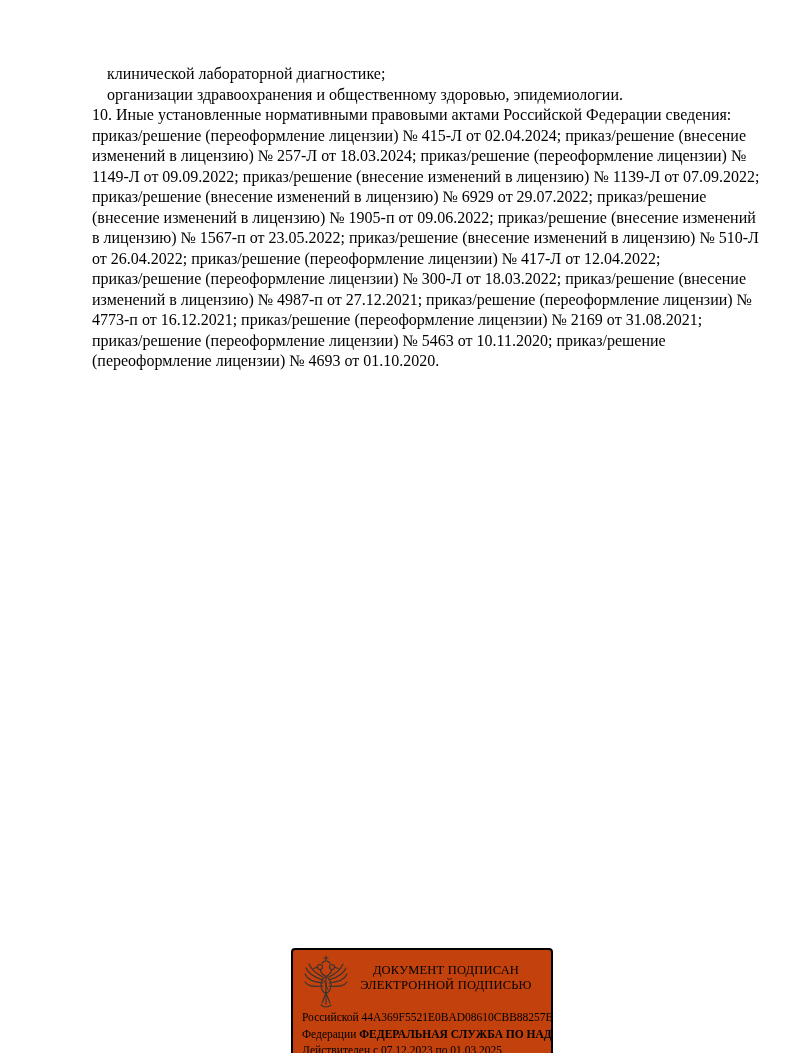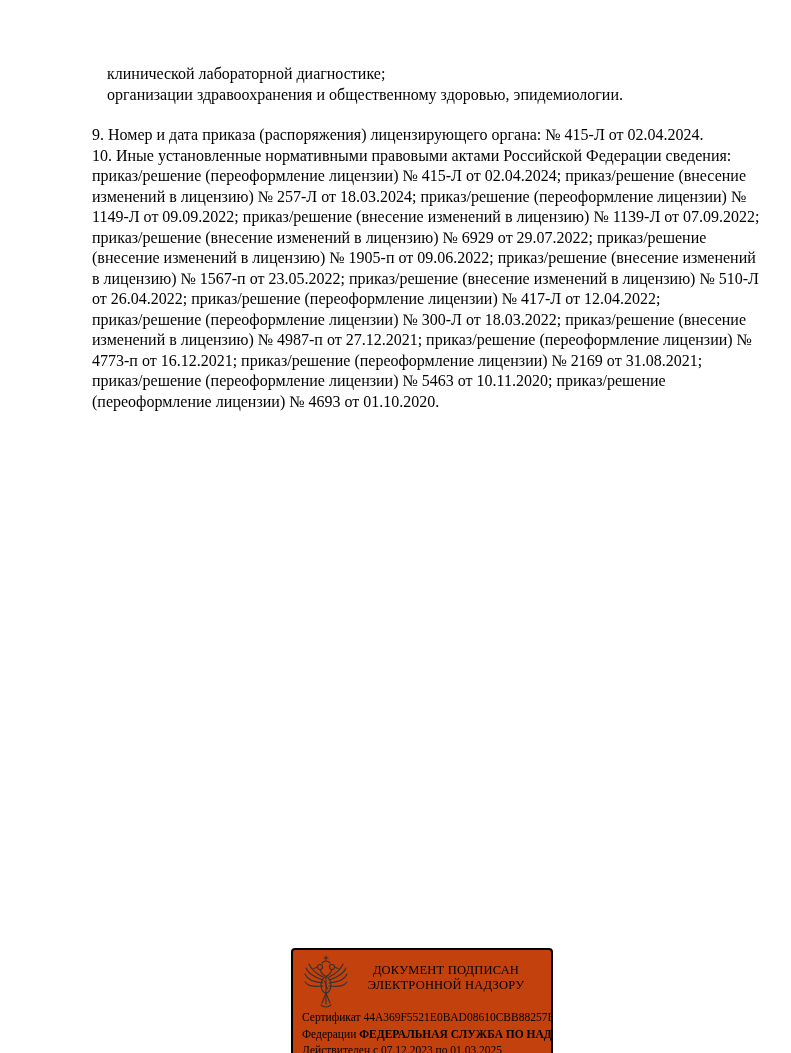--- a/index.html
+++ b/index.html
@@ -72,21 +72,20 @@
   .stamp-line.owner    { top: 77px; }
   .stamp-line.validity { top: 93px; }
   .stamp-line .bold    { font-weight: bold; }
 </style>
 </head>
 <body>
 
 <div class="doc-text">
   <div class="para indent">клинической лабораторной диагностике;
 организации здравоохранения и общественному здоровью, эпидемиологии.</div>
-  <div class="para item9">9. Номер и дата приказа (распоряжения) лицензирующего органа: № 415-Л от 02.04.2024.</div>
   <div class="para item10">10. Иные установленные нормативными правовыми актами Российской Федерации сведения:
 приказ/решение (переоформление лицензии) № 415-Л от 02.04.2024; приказ/решение (внесение
 изменений в лицензию) № 257-Л от 18.03.2024; приказ/решение (переоформление лицензии) №
 1149-Л от 09.09.2022; приказ/решение (внесение изменений в лицензию) № 1139-Л от 07.09.2022;
 приказ/решение (внесение изменений в лицензию) № 6929 от 29.07.2022; приказ/решение
 (внесение изменений в лицензию) № 1905-п от 09.06.2022; приказ/решение (внесение изменений
 в лицензию) № 1567-п от 23.05.2022; приказ/решение (внесение изменений в лицензию) № 510-Л
 от 26.04.2022; приказ/решение (переоформление лицензии) № 417-Л от 12.04.2022;
 приказ/решение (переоформление лицензии) № 300-Л от 18.03.2022; приказ/решение (внесение
 изменений в лицензию) № 4987-п от 27.12.2021; приказ/решение (переоформление лицензии) №
@@ -125,25 +124,25 @@
     <path d="M21 26 C25 28 21 32 25 34"></path>
 
     <path d="M23 38 L19 48"></path>
     <path d="M23 38 L23 49"></path>
     <path d="M23 38 L27 48"></path>
     <path d="M18 50 Q23 54 28 50"></path>
   </svg>
 
   <div class="stamp-title">
     <div>ДОКУМЕНТ ПОДПИСАН</div>
-    <div>ЭЛЕКТРОННОЙ НАДЗОРУ</div>
+    <div>ЭЛЕКТРОННОЙ ПОДПИСЬЮ</div>
   </div>
 
   <div class="stamp-line cert">
-    <span>Сертификат</span>
+    <span>Российской</span>
     <span>44A369F5521E0BAD08610CBB88257ED3</span>
   </div>
 
   <div class="stamp-line owner">
     <span>Федерации</span>
     <span class="bold">ФЕДЕРАЛЬНАЯ СЛУЖБА ПО НАДЗОРУ В С</span>
   </div>
 
   <div class="stamp-line validity">Действителен с 07.12.2023 по 01.03.2025</div>
 </div>

